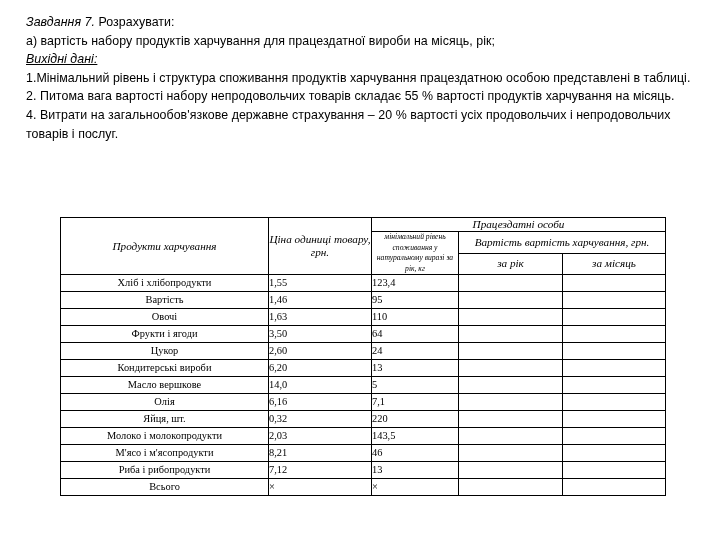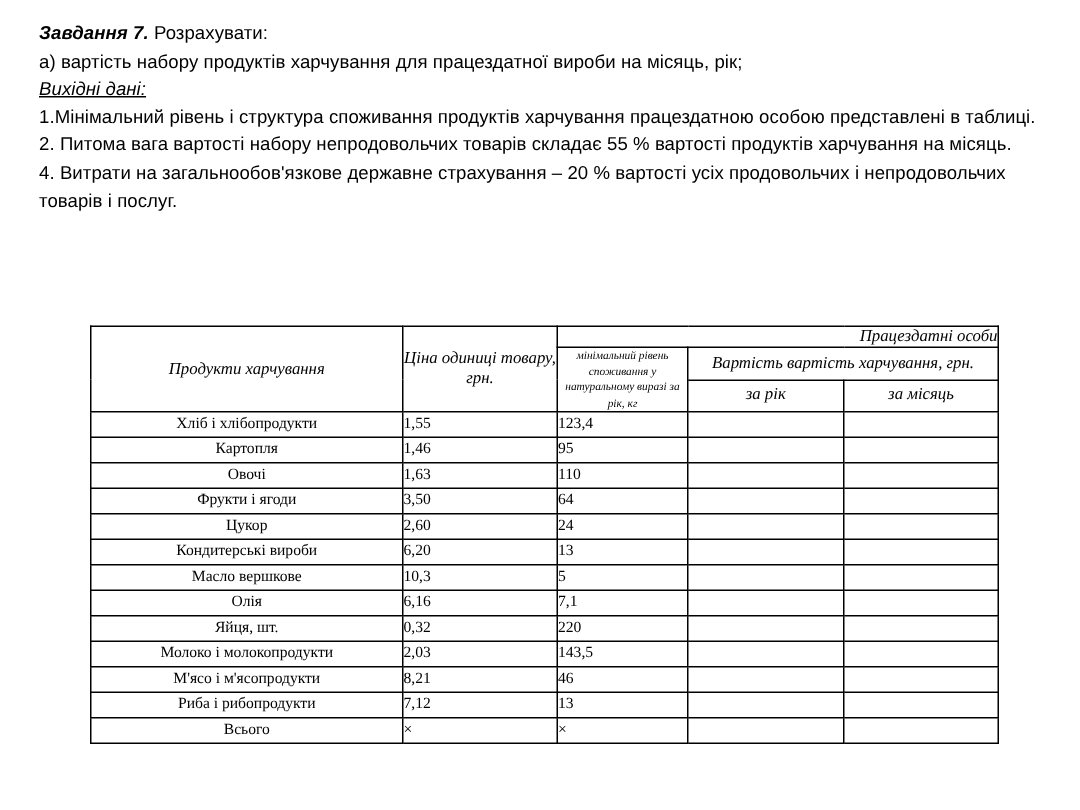--- a/index.html
+++ b/index.html
@@ -33,21 +33,21 @@
     font-size: 12.4px;
     line-height: 18.6px;
     letter-spacing: 0.05px;
   }
   .para {
     margin: 0;
     padding: 0;
     white-space: normal;
   }
   .task-label {
-    font-weight: bold;
+    font-weight: normal;
     font-style: italic;
   }
   .task-rest {
     font-weight: normal;
     font-style: normal;
   }
   .underline-italic {
     font-style: italic;
     text-decoration: underline;
     text-align: right;
@@ -83,21 +83,21 @@
   }
   .hd-small {
     font-style: italic;
     text-align: center;
     font-size: 7.6px;
     line-height: 10.5px;
     padding: 1px 2px;
   }
   .hd-group {
     font-style: italic;
-    text-align: right;
+    text-align: center;
     font-size: 11.2px;
     line-height: 13px;
     padding: 1px 2px;
   }
 
   
   .cell-name {
     text-align: center;
     font-size: 10.4px;
     line-height: 14px;
@@ -162,21 +162,21 @@
       </thead>
       <tbody id="tbody">
           <tr>
             <td class="cell-name">Хліб і хлібопродукти</td>
             <td class="cell-num">1,55</td>
             <td class="cell-num">123,4</td>
             <td class="cell-num cell-blank"></td>
             <td class="cell-num cell-blank"></td>
           </tr>
           <tr>
-            <td class="cell-name">Картопля</td>
+            <td class="cell-name">Вартість</td>
             <td class="cell-num">1,46</td>
             <td class="cell-num">95</td>
             <td class="cell-num cell-blank"></td>
             <td class="cell-num cell-blank"></td>
           </tr>
           <tr>
             <td class="cell-name">Овочі</td>
             <td class="cell-num">1,63</td>
             <td class="cell-num">110</td>
             <td class="cell-num cell-blank"></td>
@@ -198,21 +198,21 @@
           </tr>
           <tr>
             <td class="cell-name">Кондитерські вироби</td>
             <td class="cell-num">6,20</td>
             <td class="cell-num">13</td>
             <td class="cell-num cell-blank"></td>
             <td class="cell-num cell-blank"></td>
           </tr>
           <tr>
             <td class="cell-name">Масло вершкове</td>
-            <td class="cell-num">10,3</td>
+            <td class="cell-num">14,0</td>
             <td class="cell-num">5</td>
             <td class="cell-num cell-blank"></td>
             <td class="cell-num cell-blank"></td>
           </tr>
           <tr>
             <td class="cell-name">Олія</td>
             <td class="cell-num">6,16</td>
             <td class="cell-num">7,1</td>
             <td class="cell-num cell-blank"></td>
             <td class="cell-num cell-blank"></td>

